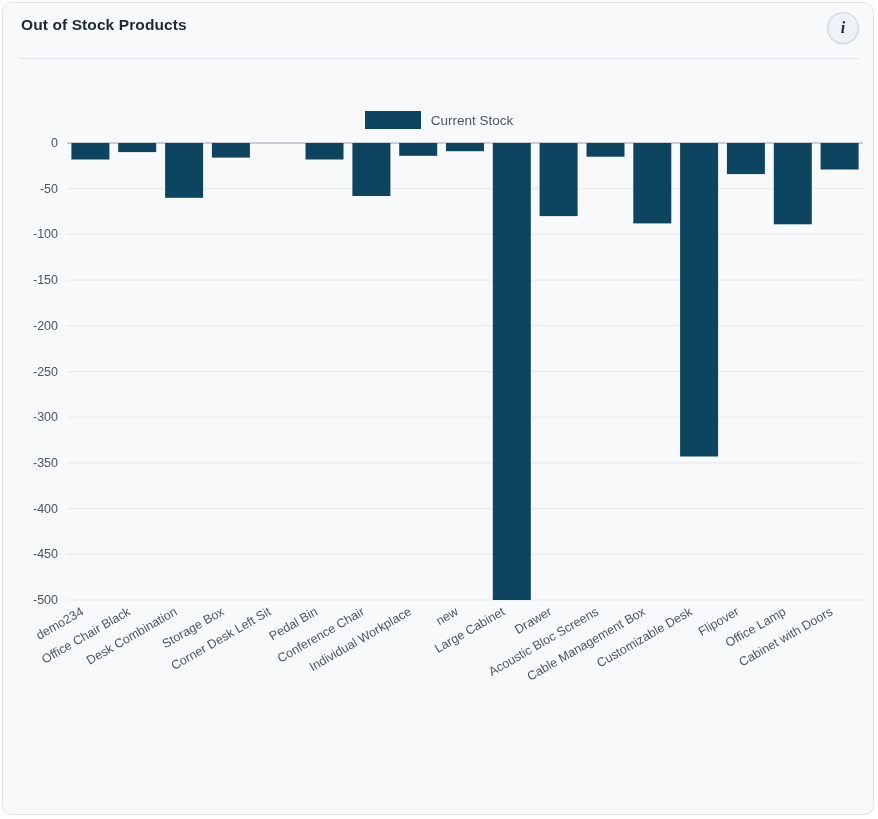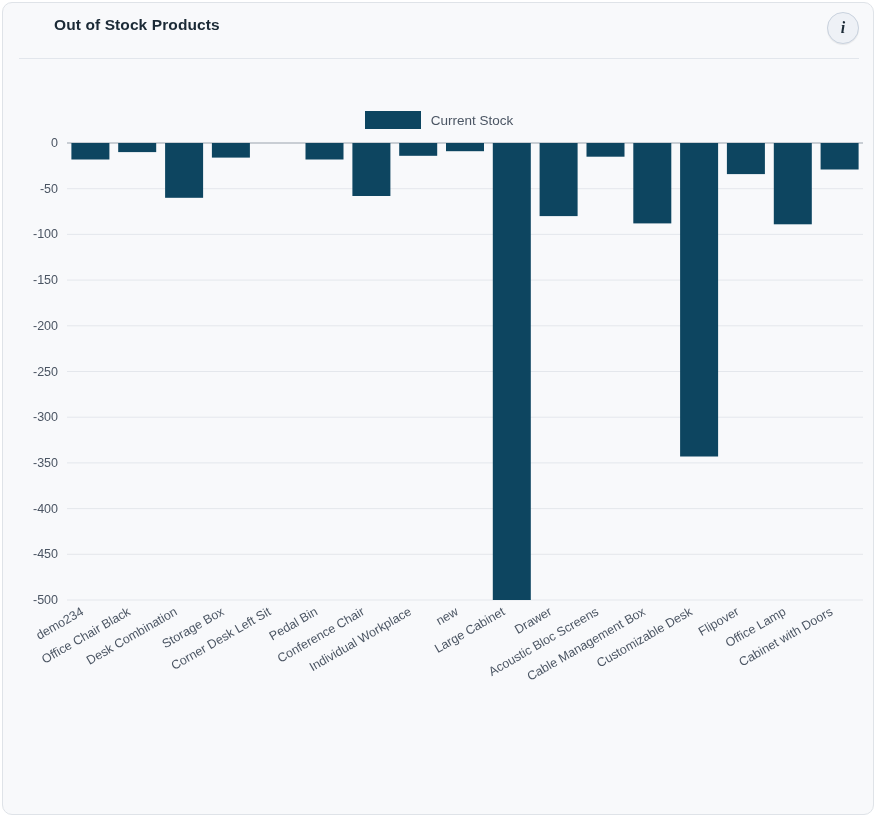--- a/index.html
+++ b/index.html
@@ -16,21 +16,20 @@
   .card {
     position: absolute;
     left: 2px;
     top: 2px;
     width: 872px;
     height: 813px;
     background: #f8f9fb;
     border: 1px solid #dfe3e8;
     border-radius: 10px;
     box-sizing: border-box;
-    padding-left: 33px;
   }
   .card-header {
     position: relative;
     height: 44px;
     padding: 0 18px;
     display: flex;
     align-items: center;
   }
   .card-title {
     font-size: 15.5px;

